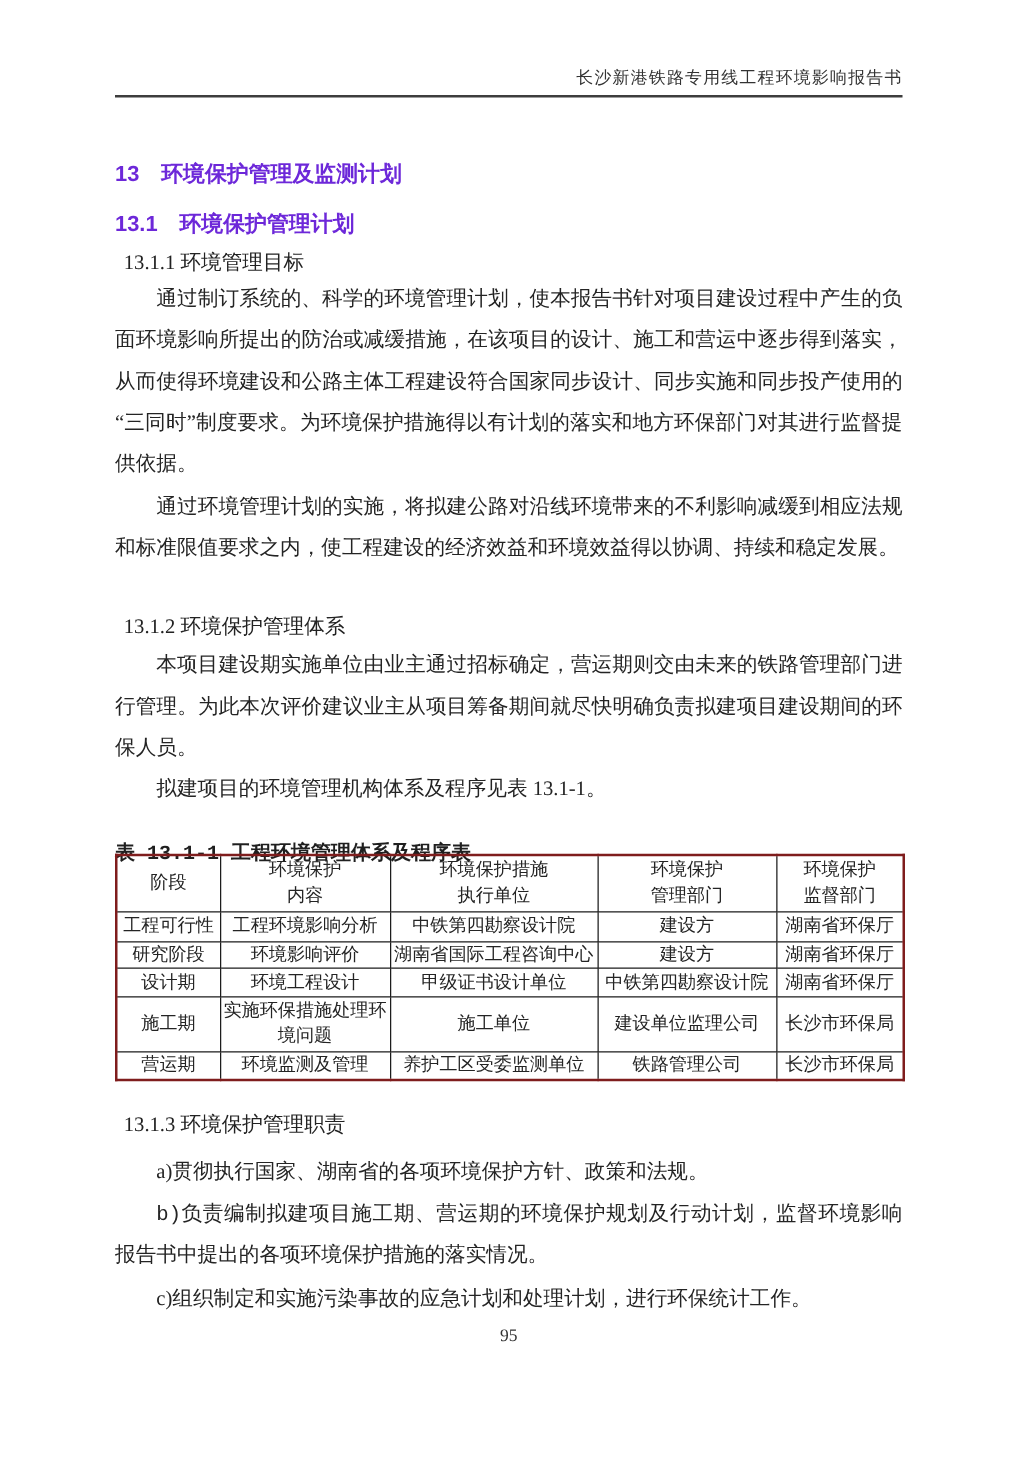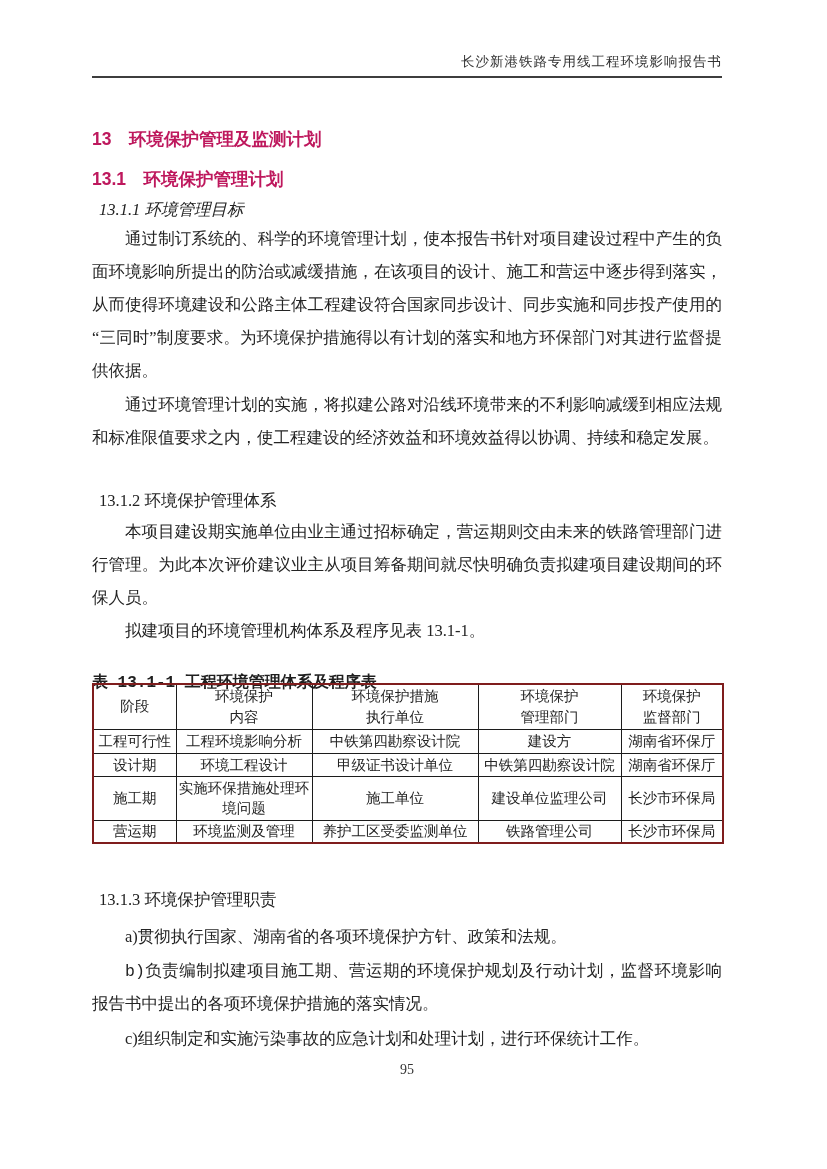--- a/index.html
+++ b/index.html
@@ -26,33 +26,33 @@
     padding-bottom: 5px;
     font-size: 13.5px;
     letter-spacing: 1px;
     color: #333;
   }
 
   .h-chapter, .h-section {
     font-family: "Liberation Sans", "DejaVu Sans", sans-serif;
     font-weight: bold;
     font-size: 17.5px;
-    color: #be185d;
+    color: #6d28d9;
     line-height: 24px;
   }
   .h-chapter { top: 127px; }
   .h-section { top: 167px; }
 
   .h-sub {
     left: 99px;
     font-size: 16.5px;
     line-height: 22px;
     color: #222;
   }
-  .h-sub-1 { top: 199px; font-style: italic; }
+  .h-sub-1 { top: 199px; }
   .h-sub-2 { top: 490px; }
   .h-sub-3 { top: 889px; }
 
   .para {
     font-size: 16.5px;
     line-height: 33px;
     text-align: justify;
     text-justify: inter-ideograph;
     text-indent: 2em;
     color: #242424;
@@ -155,20 +155,27 @@
       <th>环境保护
 监督部门</th>
     </tr>
     <tr class="r1">
       <td>工程可行性</td>
       <td>工程环境影响分析</td>
       <td>中铁第四勘察设计院</td>
       <td>建设方</td>
       <td>湖南省环保厅</td>
     </tr>
+    <tr class="r2">
+      <td>研究阶段</td>
+      <td>环境影响评价</td>
+      <td>湖南省国际工程咨询中心</td>
+      <td>建设方</td>
+      <td>湖南省环保厅</td>
+    </tr>
     <tr class="r3">
       <td>设计期</td>
       <td>环境工程设计</td>
       <td>甲级证书设计单位</td>
       <td>中铁第四勘察设计院</td>
       <td>湖南省环保厅</td>
     </tr>
     <tr class="r4">
       <td>施工期</td>
       <td>实施环保措施处理环境问题</td>

